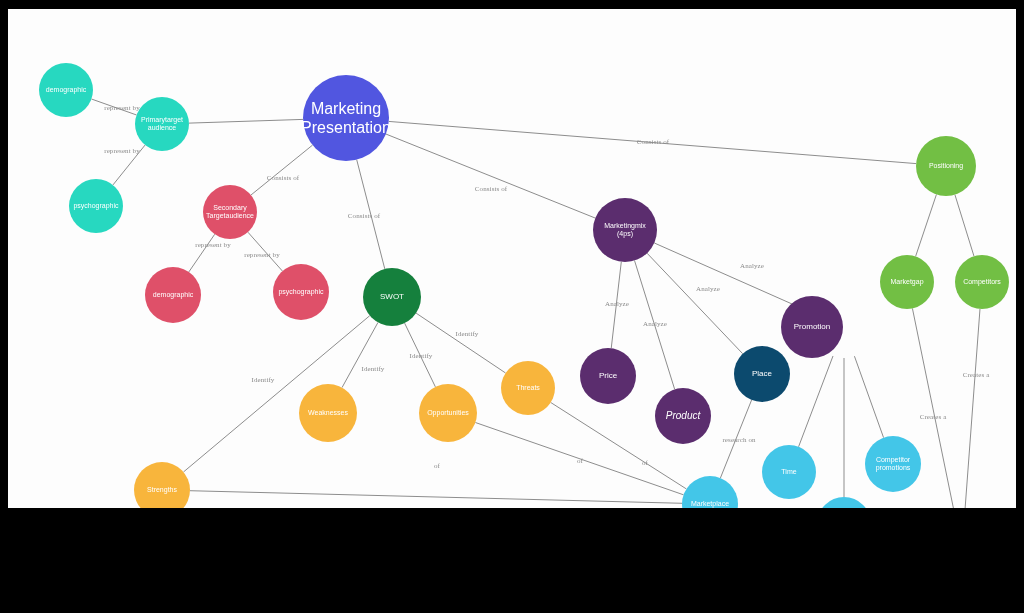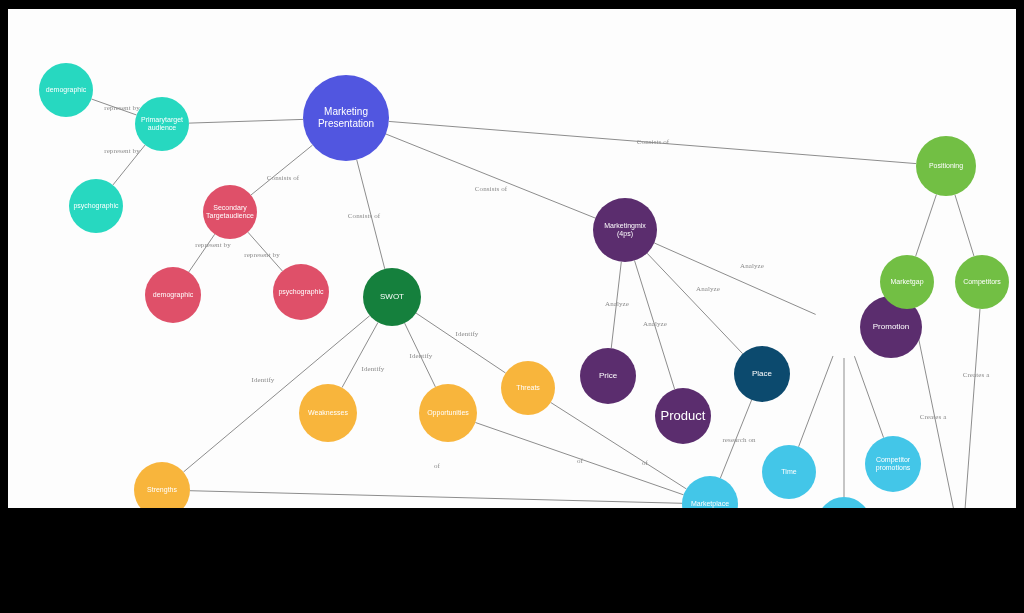--- a/index.html
+++ b/index.html
@@ -121,21 +121,21 @@
         <div class="edge-label" style="left: 700px; top: 280px; color: rgb(138, 138, 138);">Analyze</div>
         <div class="edge-label" style="left: 744px; top: 257px; color: rgb(138, 138, 138);">Analyze</div>
         <div class="edge-label" style="left: 731px; top: 431px; color: rgb(138, 138, 138); font-family: Liberation Serif, serif;">research on</div>
         <div class="edge-label" style="left: 429px; top: 457px; color: rgb(138, 138, 138);">of</div>
         <div class="edge-label" style="left: 572px; top: 452px; color: rgb(138, 138, 138);">of</div>
         <div class="edge-label" style="left: 637px; top: 454px; color: rgb(138, 138, 138);">of</div>
         <div class="edge-label" style="left: 925px; top: 408px; color: rgb(138, 138, 138);">Creates a</div>
         <div class="edge-label" style="left: 968px; top: 366px; color: rgb(138, 138, 138);">Creates a</div>
       </div>
     <div id="node-layer">
-        <div class="node" style="left: 338px; top: 109px; width: 86px; height: 86px; background: rgb(81, 86, 224); font-size: 10px;">
+        <div class="node" style="left: 338px; top: 109px; width: 86px; height: 86px; background: rgb(81, 86, 224); font-size: 16px;">
           <span class="node-label">Marketing
 Presentation</span>
         </div>
         <div class="node" style="left: 154px; top: 115px; width: 54px; height: 54px; background: rgb(39, 216, 192); font-size: 7px;">
           <span class="node-label">Primarytarget
 audience</span>
         </div>
         <div class="node" style="left: 58px; top: 81px; width: 54px; height: 54px; background: rgb(39, 216, 192); font-size: 7px;">
           <span class="node-label">demographic</span>
         </div>
@@ -167,27 +167,27 @@
         <div class="node" style="left: 520px; top: 379px; width: 54px; height: 54px; background: rgb(248, 181, 60); font-size: 7px;">
           <span class="node-label">Threats</span>
         </div>
         <div class="node" style="left: 617px; top: 221px; width: 64px; height: 64px; background: rgb(91, 45, 110); font-size: 7px;">
           <span class="node-label">Marketingmix
 (4ps)</span>
         </div>
         <div class="node" style="left: 600px; top: 367px; width: 56px; height: 56px; background: rgb(91, 45, 110); font-size: 8px; text-align: center;">
           <span class="node-label">Price</span>
         </div>
-        <div class="node" style="left: 675px; top: 407px; width: 56px; height: 56px; background: rgb(91, 45, 110); font-size: 13px;">
+        <div class="node" style="left: 675px; top: 407px; width: 56px; height: 56px; background: rgb(91, 45, 110); font-size: 10px; font-style: italic;">
           <span class="node-label">Product</span>
         </div>
         <div class="node" style="left: 754px; top: 365px; width: 56px; height: 56px; background: #0c4a6e; font-size: 8px; text-align: center;">
           <span class="node-label">Place</span>
         </div>
-        <div class="node" style="left: 883px; top: 318px; width: 62px; height: 62px; background: rgb(91, 45, 110); font-size: 8px;">
+        <div class="node" style="left: 804px; top: 318px; width: 62px; height: 62px; background: rgb(91, 45, 110); font-size: 8px;">
           <span class="node-label">Promotion</span>
         </div>
         <div class="node" style="left: 938px; top: 157px; width: 60px; height: 60px; background: rgb(114, 191, 68); font-size: 7px;">
           <span class="node-label">Positioning</span>
         </div>
         <div class="node" style="left: 899px; top: 273px; width: 54px; height: 54px; background: rgb(114, 191, 68); font-size: 7px;">
           <span class="node-label">Marketgap</span>
         </div>
         <div class="node" style="left: 974px; top: 273px; width: 54px; height: 54px; background: rgb(114, 191, 68); font-size: 7px;">
           <span class="node-label">Competitors</span>

